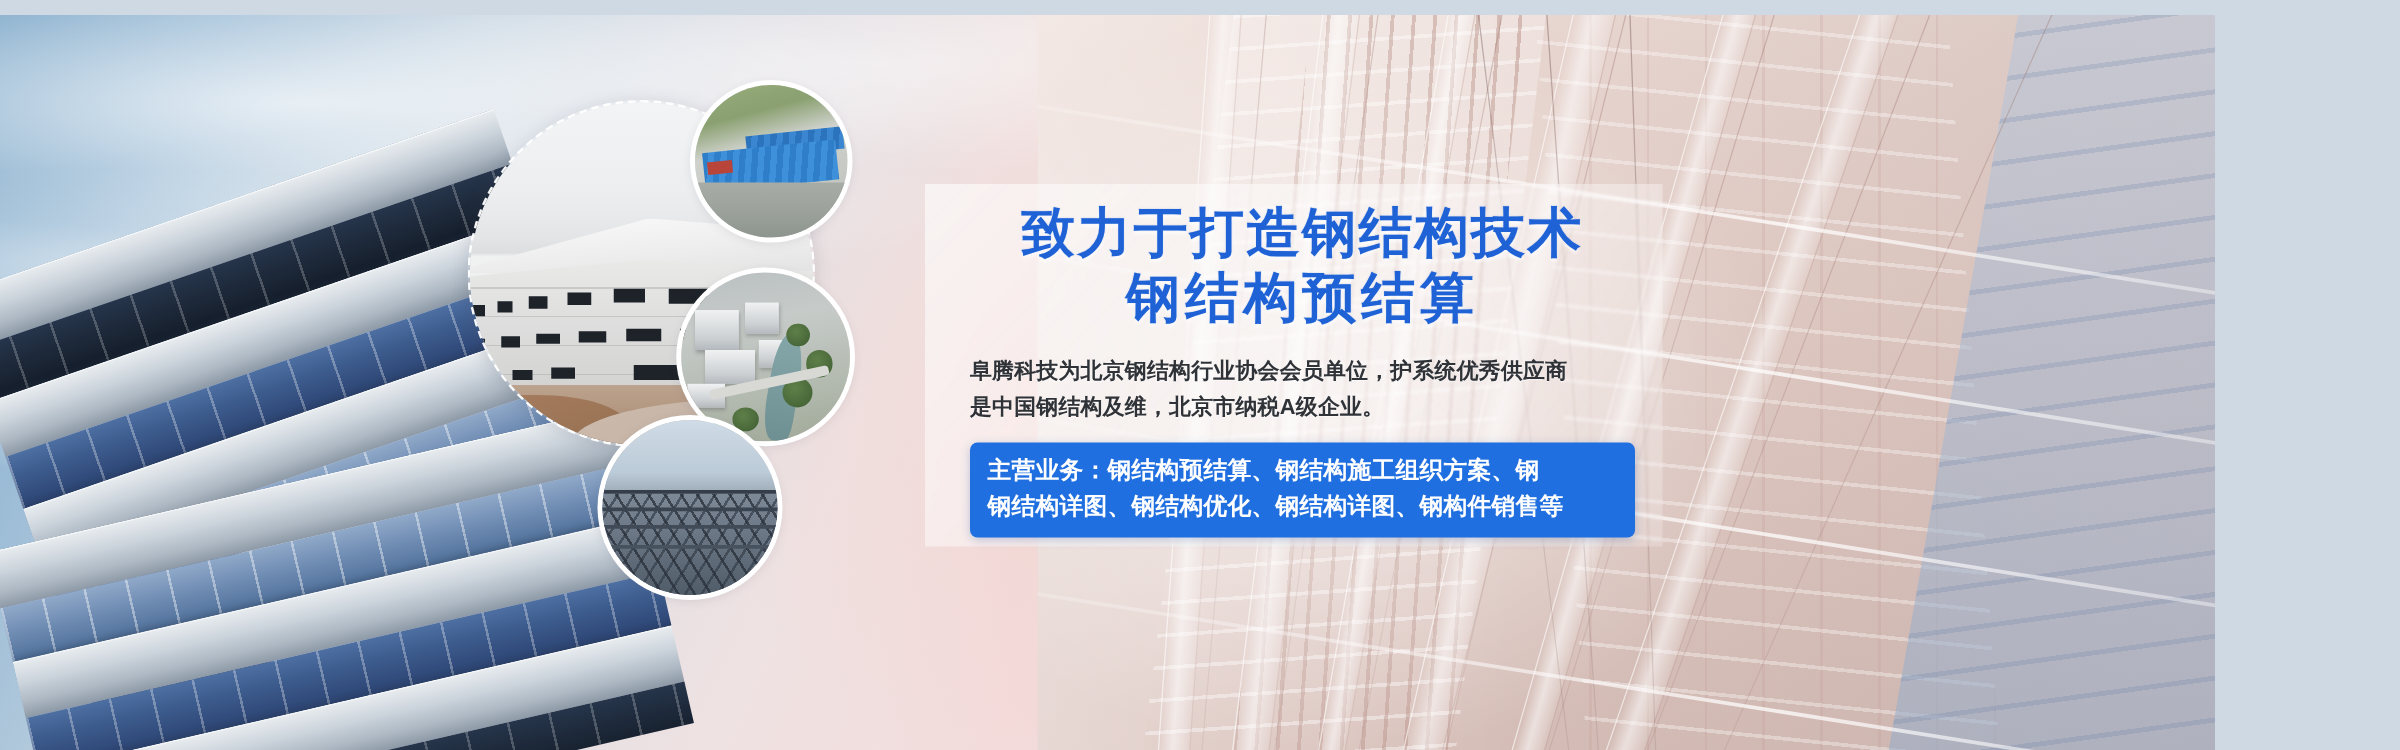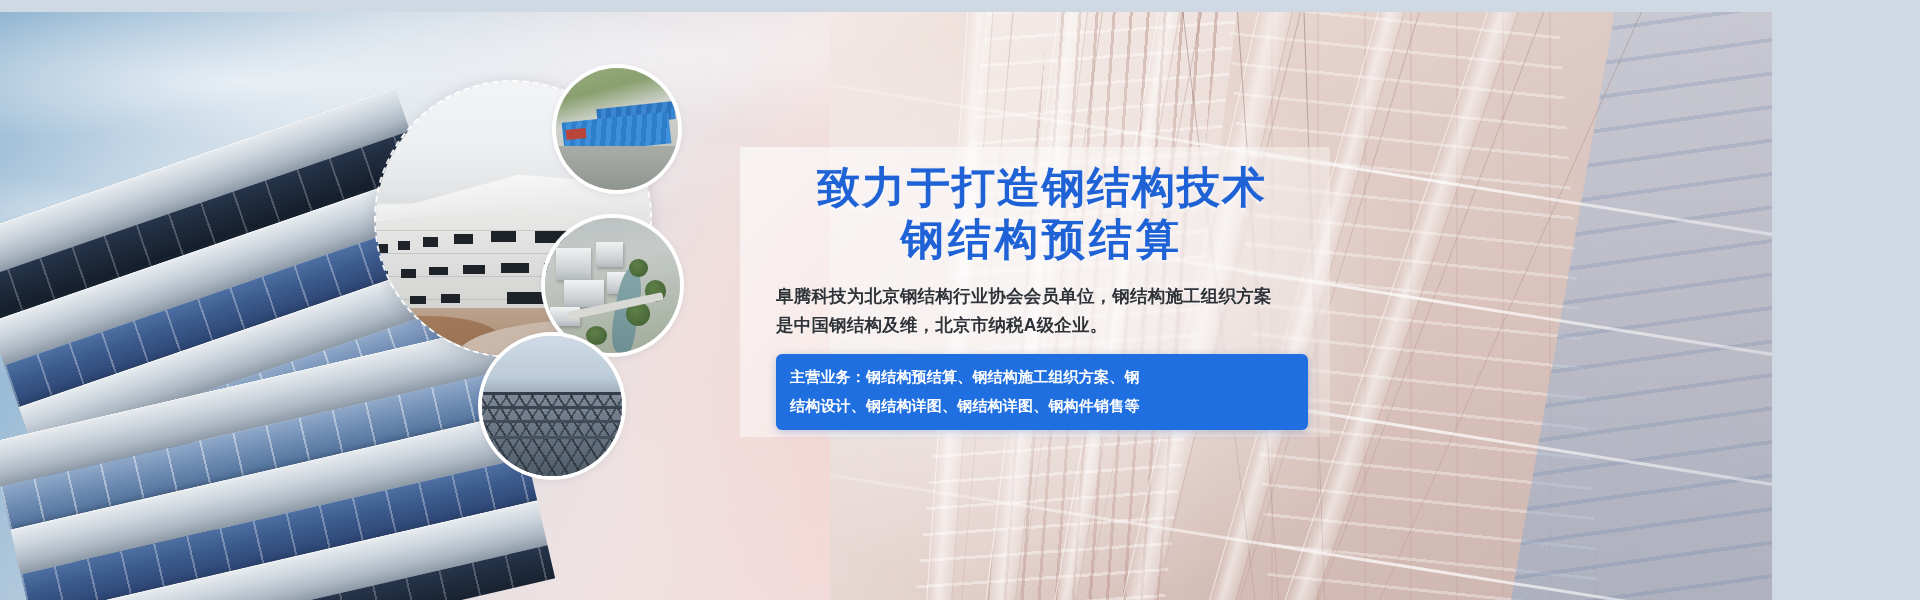--- a/index.html
+++ b/index.html
@@ -311,21 +311,21 @@
     padding:0 14px;
     text-shadow:0 1px 1px rgba(255,255,255,.6);
   }
 
   .biz-box {
     margin:14px 14px 0 14px;
     background:#1f6fe0;
     border-radius:6px;
     padding:8px 14px 10px 14px;
     color:#ffffff;
-    font-size:15px;
+    font-size:19px;
     line-height:29px;
     font-weight:bold;
     letter-spacing:.2px;
     box-shadow:0 2px 8px rgba(20,70,160,.25);
   }
 </style>
 </head>
 <body>
 
 <div id="banner">
@@ -461,24 +461,24 @@
   <div class="panel"></div>
 
   <div class="panel-inner">
 
     <div class="headline">
       <div>致力于打造钢结构技术</div>
       <div class="l2">钢结构预结算</div>
     </div>
 
     <div class="body-text">
-      <div>阜腾科技为北京钢结构行业协会会员单位，钢结构施工组织方案</div>
+      <div>阜腾科技为北京钢结构行业协会会员单位，护系统优秀供应商</div>
       <div>是中国钢结构及维，北京市纳税A级企业。</div>
     </div>
 
     <div class="biz-box">
       <div>主营业务：钢结构预结算、钢结构施工组织方案、钢</div>
-      <div>结构设计、钢结构详图、钢结构详图、钢构件销售等</div>
+      <div>钢结构详图、钢结构优化、钢结构详图、钢构件销售等</div>
     </div>
 
   </div>
 
 </div>
 
 </body></html>

